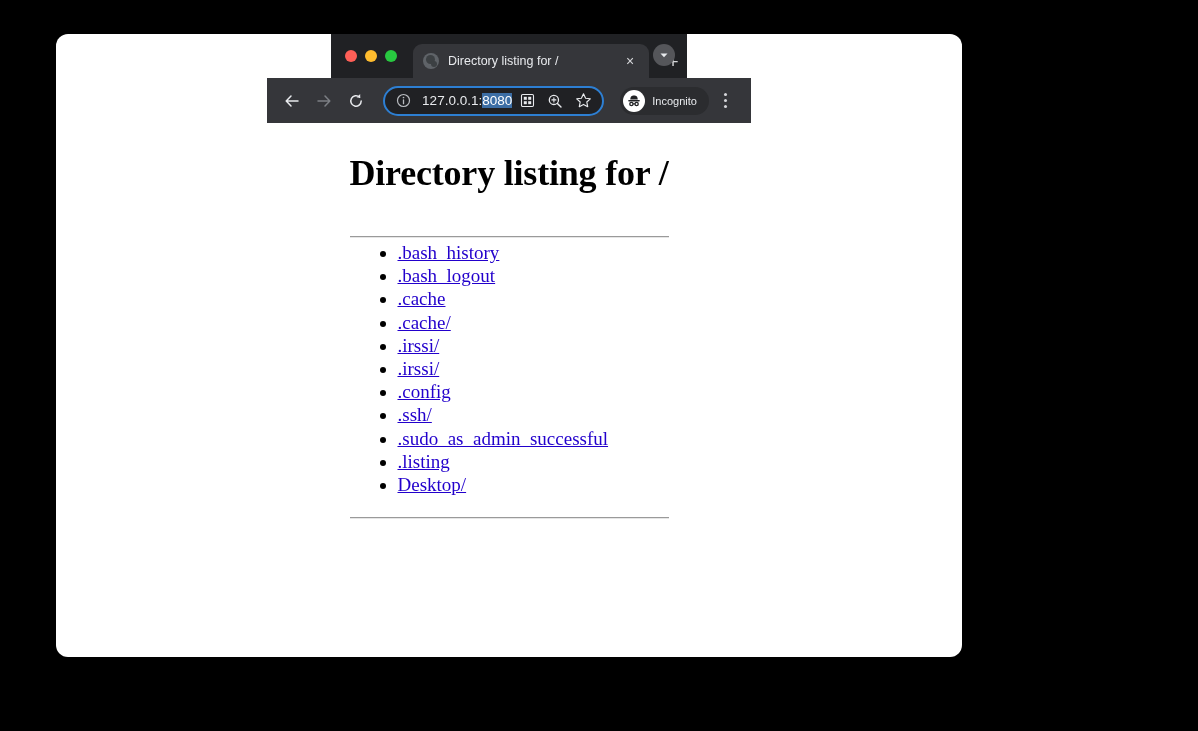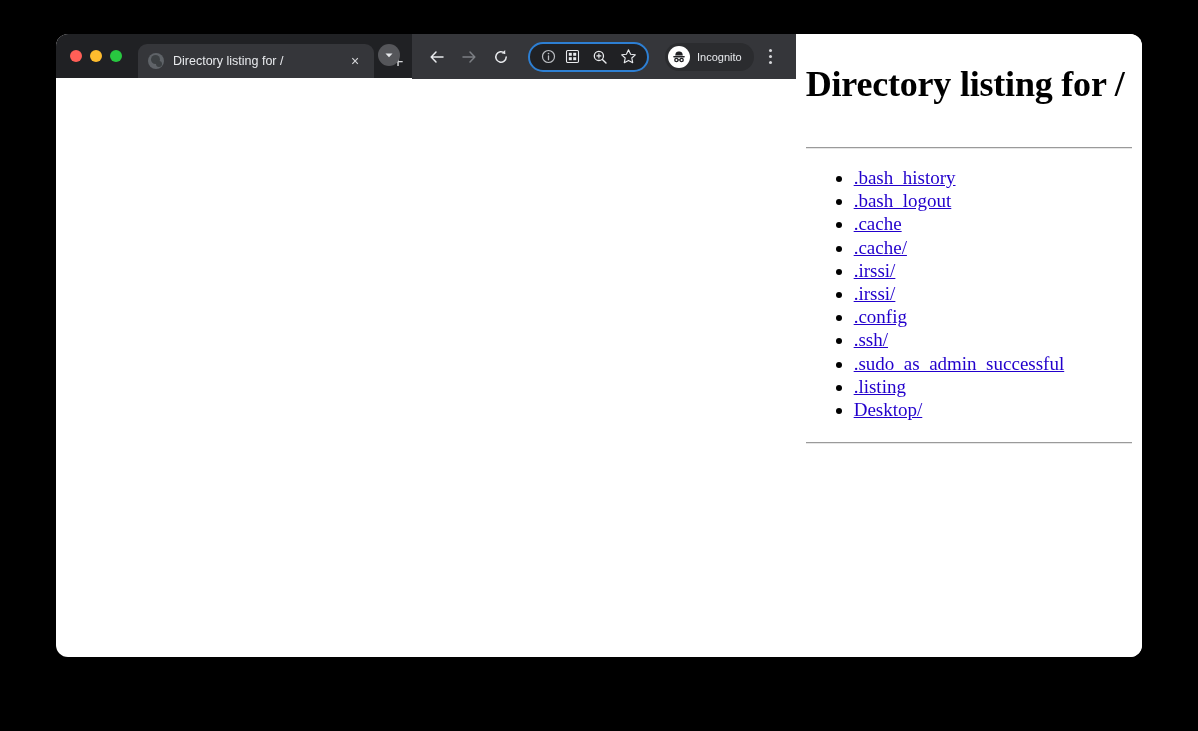--- a/index.html
+++ b/index.html
@@ -10,27 +10,28 @@
     height: 731px;
     overflow: hidden;
     font-family: "Liberation Sans", sans-serif;
   }
 
   
   #browser-window {
     position: absolute;
     left: 56px;
     top: 34px;
-    width: 1086px;
+    width: 906px;
     height: 623px;
     border-radius: 12px;
     overflow: hidden;
     background: #ffffff;
     display: flex;
-    flex-direction: row;
+    flex-direction: column;
+    align-items: center;
   }
 
   
   .tabstrip {
     height: 44px;
     background: #202124;
     display: flex;
     align-items: flex-end;
     padding-left: 14px;
     position: relative;
@@ -259,21 +260,21 @@
     border-top: 1px solid #9a9a9a;
     border-bottom: 1px solid #e6e6e6;
     margin: 0;
     height: 0;
   }
   hr.rule-top { margin-top: 42px; }
   hr.rule-bottom { margin-top: 21px; }
 
   ul.file-list {
     list-style: disc;
-    margin: 17px 0 0 0;
+    margin: 3px 0 0 0;
     padding-left: 48px;
   }
   ul.file-list li {
     font-size: 19px;
     line-height: 23.2px;
     color: #000000;
   }
   ul.file-list li a {
     color: #2200cc;
     text-decoration: underline;
@@ -330,20 +331,21 @@
     </div>
 
     <div class="omnibox">
       <span class="info-icon">
         <svg width="15" height="15" viewBox="0 0 15 15">
           <circle cx="7.5" cy="7.5" r="6" stroke="#b9bcc0" stroke-width="1.2" fill="none"></circle>
           <circle cx="7.5" cy="4.5" r="0.85" fill="#b9bcc0"></circle>
           <rect x="6.85" y="6.3" width="1.3" height="5" rx="0.6" fill="#b9bcc0"></rect>
         </svg>
       </span>
+      <span class="url-text"><span>127.0.0.1:</span><span class="url-sel">8080</span></span>
 
       <span class="omni-action">
         <svg width="15" height="15" viewBox="0 0 15 15">
           <rect x="1.5" y="1.5" width="12" height="12" rx="1.2" stroke="#e8eaed" stroke-width="1.1" fill="none"></rect>
           <rect x="3.8" y="3.8" width="3" height="3" fill="#e8eaed"></rect>
           <rect x="8.2" y="3.8" width="3" height="3" fill="#e8eaed"></rect>
           <rect x="3.8" y="8.2" width="3" height="3" fill="#e8eaed"></rect>
           <rect x="8.2" y="8.2" width="3" height="3" fill="#e8eaed"></rect>
         </svg>
       </span>

